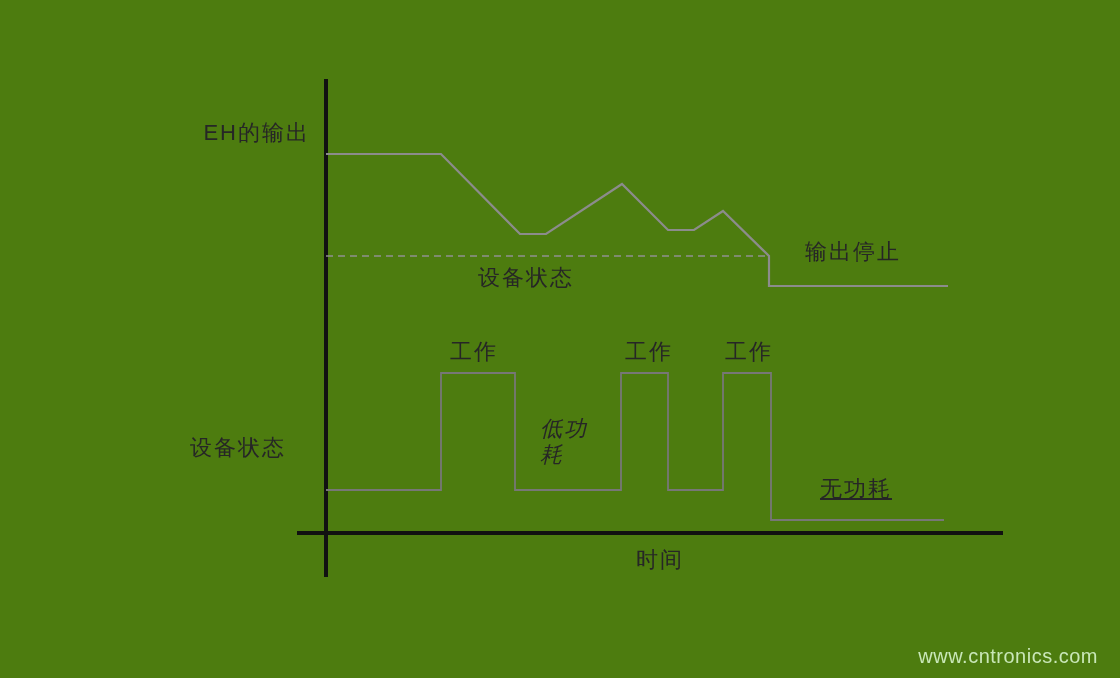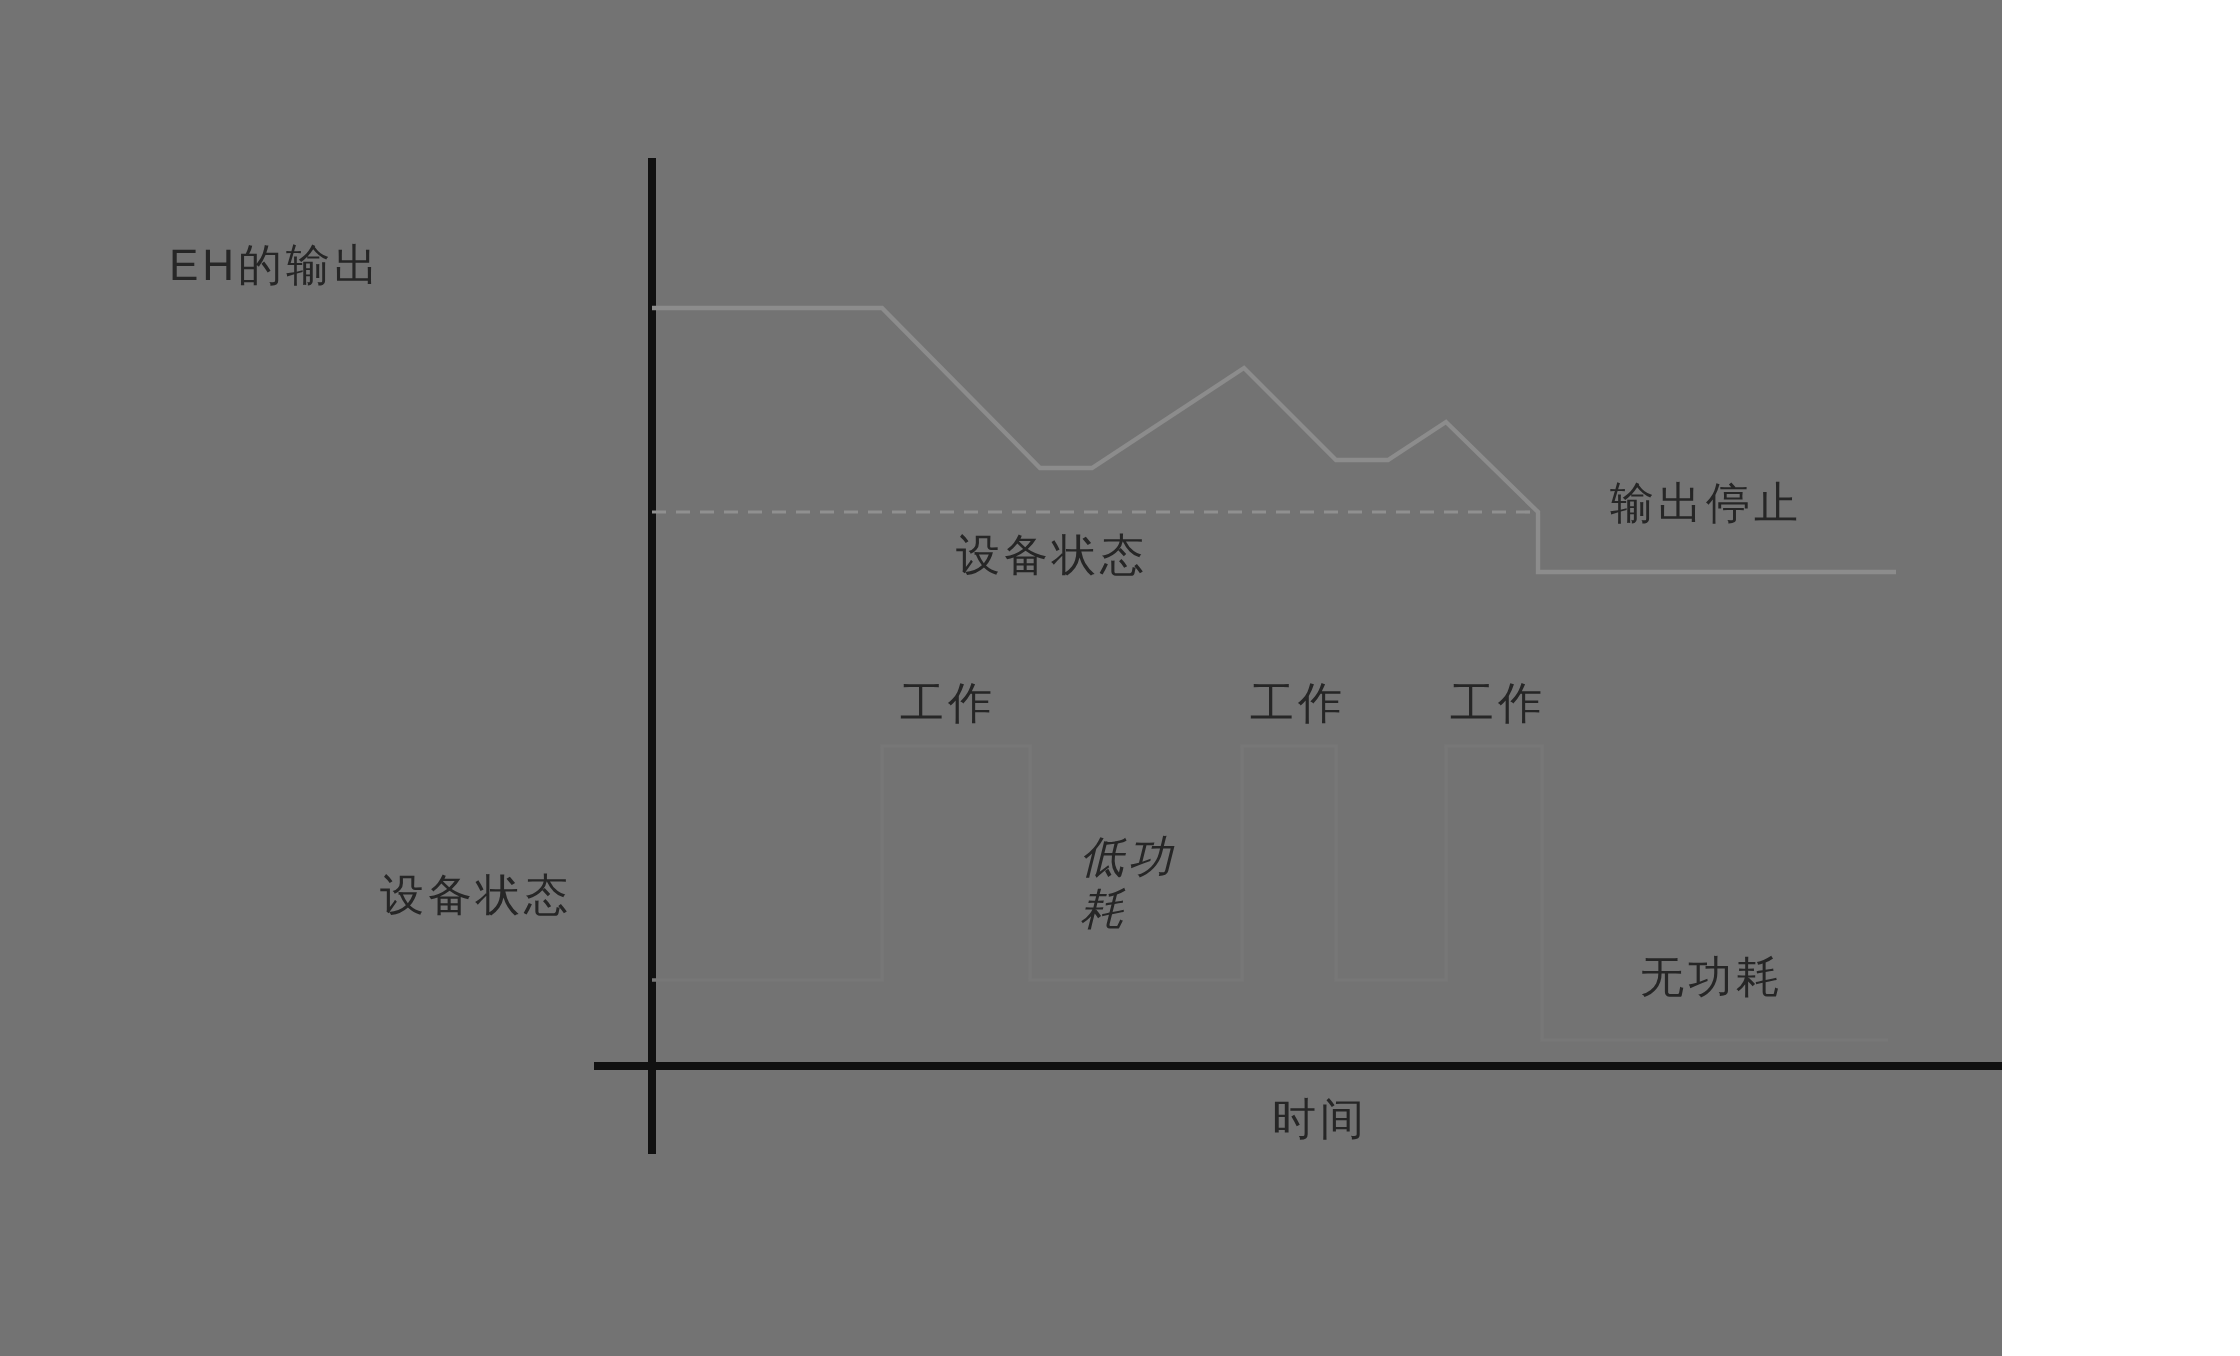--- a/index.html
+++ b/index.html
@@ -2,23 +2,23 @@
 <html><head>
 <meta charset="utf-8">
 <style>
   html, body {
     margin: 0;
     padding: 0;
     background: #ffffff;
   }
   .stage {
     position: relative;
-    width: 1001px;
+    width: 1120px;
     height: 678px;
-    background: #737373;
+    background: #4d7c0f;
     font-family: "Liberation Sans", "DejaVu Sans", sans-serif;
     color: #262626;
     overflow: hidden;
   }
   #diagram-svg {
     position: absolute;
     left: 0;
     top: 0;
   }
   .lbl {
@@ -35,21 +35,21 @@
     text-align: right;
     line-height: 33px;
   }
   .lbl-device-state { left: 190px; top: 436px; }
   .lbl-cutoff       { left: 478px; top: 266px; }
   .lbl-output-stop  { left: 805px; top: 240px; }
   .lbl-work-1       { left: 450px; top: 340px; }
   .lbl-work-2       { left: 625px; top: 340px; }
   .lbl-work-3       { left: 725px; top: 340px; }
   .lbl-low-power    { left: 540px; top: 416px; line-height: 26px; font-style: italic; }
-  .lbl-no-power     { left: 820px; top: 477px; }
+  .lbl-no-power     { left: 820px; top: 477px; text-decoration: underline; }
   .lbl-time         { left: 636px; top: 548px; }
   .watermark {
     position: absolute;
     right: 22px;
     top: 645px;
     font-size: 20px;
     letter-spacing: 0.5px;
     color: #c9e7b8;
     font-family: "Liberation Sans", "DejaVu Sans", sans-serif;
   }
@@ -83,14 +83,15 @@
 
   <div class="lbl lbl-low-power">
     <div>低功</div>
     <div>耗</div>
   </div>
 
   <div class="lbl lbl-no-power">无功耗</div>
 
   <div class="lbl lbl-time">时间</div>
 
+  <div class="watermark" style="color: rgb(201, 231, 184);">www.cntronics.com</div>
 
 </div>
 
 </body></html>

